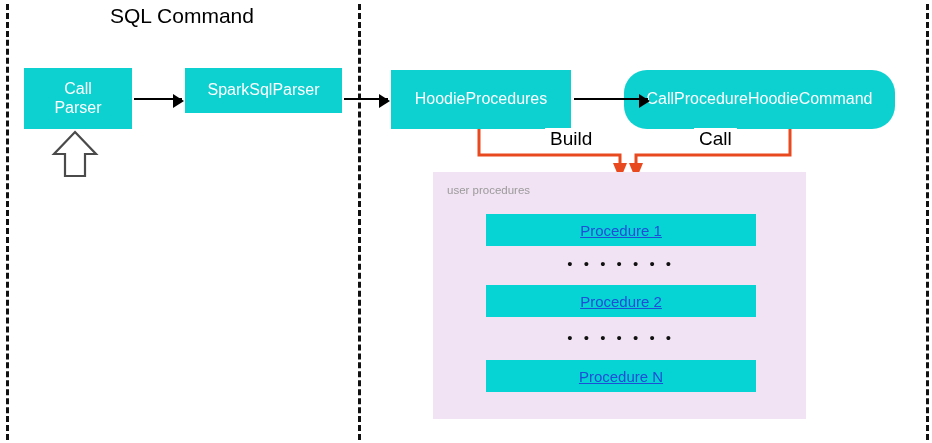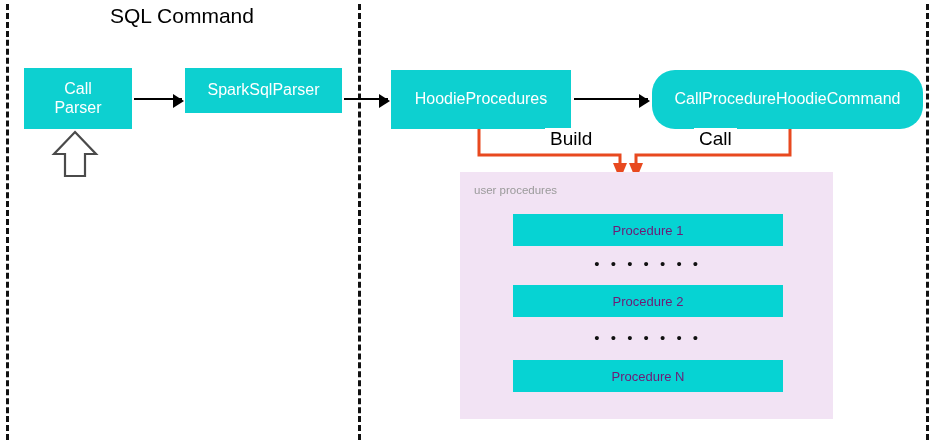--- a/index.html
+++ b/index.html
@@ -60,21 +60,21 @@
     left: 24px;  top: 68px;  width: 108px; height: 61px;
     font-size: 16px;
   }
   #node-spark-parser {
     left: 185px; top: 68px;  width: 157px; height: 45px;
   }
   #node-hoodie-procedures {
     left: 391px; top: 70px;  width: 180px; height: 59px;
   }
   #node-call-procedure-command {
-    left: 652px; top: 70px;  width: 271px; height: 59px; border-radius: 23px;
+    left: 624px; top: 70px;  width: 271px; height: 59px; border-radius: 23px;
   }
 
   
   .arrow-black {
     position: absolute;
     height: 0;
     border-top: 2.5px solid #000000;
   }
   .arrow-black::after {
     content: "";
@@ -148,42 +148,42 @@
   #label-call  { left: 694px; top: 128px; }
 
   
   #user-procedures-panel {
     position: absolute;
     left: 433px;
     top: 172px;
     width: 373px;
     height: 247px;
     background: #F2E3F4;
-    margin-left: 27px;
   }
   #user-procedures-label {
     position: absolute;
     left: 14px;
     top: 12px;
     font-size: 11.5px;
     color: #9a9a9a;
     white-space: nowrap;
   }
   .procedure-box {
     position: absolute;
     left: 53px;
     width: 270px;
     height: 32px;
     background: #06D3D3;
-    color: #701a75;
-    font-size: 13px;
+    color: #1d4ed8;
+    font-size: 15px;
     display: flex;
     align-items: center;
     justify-content: center;
     box-sizing: border-box;
+    text-decoration: underline;
   }
   #procedure-1 { top: 42px; }
   #procedure-2 { top: 113px; }
   #procedure-3 { top: 188px; }
 
   .dots {
     position: absolute;
     left: 53px;
     width: 270px;
     text-align: center;

